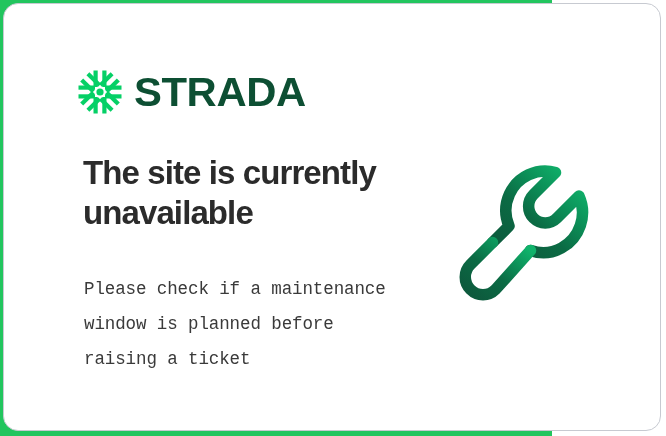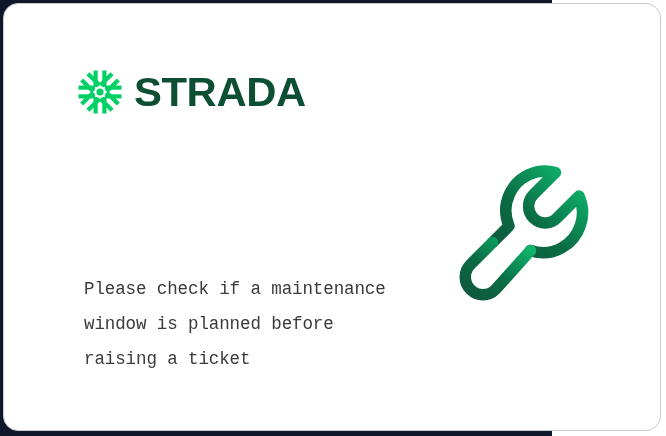--- a/index.html
+++ b/index.html
@@ -13,21 +13,21 @@
     overflow: hidden;
     font-family: "Liberation Sans", sans-serif;
     -webkit-font-smoothing: antialiased;
   }
 
   
   .page {
     position: relative;
     width: 552px;
     height: 436px;
-    background: #0f172a;
+    background: #22c55e;
     box-sizing: border-box;
   }
   .card {
     position: absolute;
     left: 3px;
     top: 3px;
     width: 658px;
     height: 428px;
     box-sizing: border-box;
     background: #ffffff;
@@ -129,20 +129,21 @@
             <rect x="15.5" y="27.0" width="4.2" height="16.5"></rect>
             <rect x="24.3" y="27.0" width="4.2" height="16.5"></rect>
           </g>
 
           <circle cx="22" cy="22" r="3.6"></circle>
         </g>
       </svg>
       <div class="logo-word">STRADA</div>
     </div>
 
+    <div class="headline">The site is currently unavailable</div>
 
     <div class="body-copy">Please check if a maintenance window is planned before raising a ticket</div>
 
     <svg class="wrench" viewBox="0 0 158 154" aria-hidden="true">
       <defs>
         <linearGradient id="wrenchGrad" x1="0.08" y1="0.96" x2="0.95" y2="0.10">
           <stop offset="0%" stop-color="#0d5a3d"></stop>
           <stop offset="42%" stop-color="#0b6b44"></stop>
           <stop offset="72%" stop-color="#0c9159"></stop>
           <stop offset="100%" stop-color="#10b36b"></stop>

